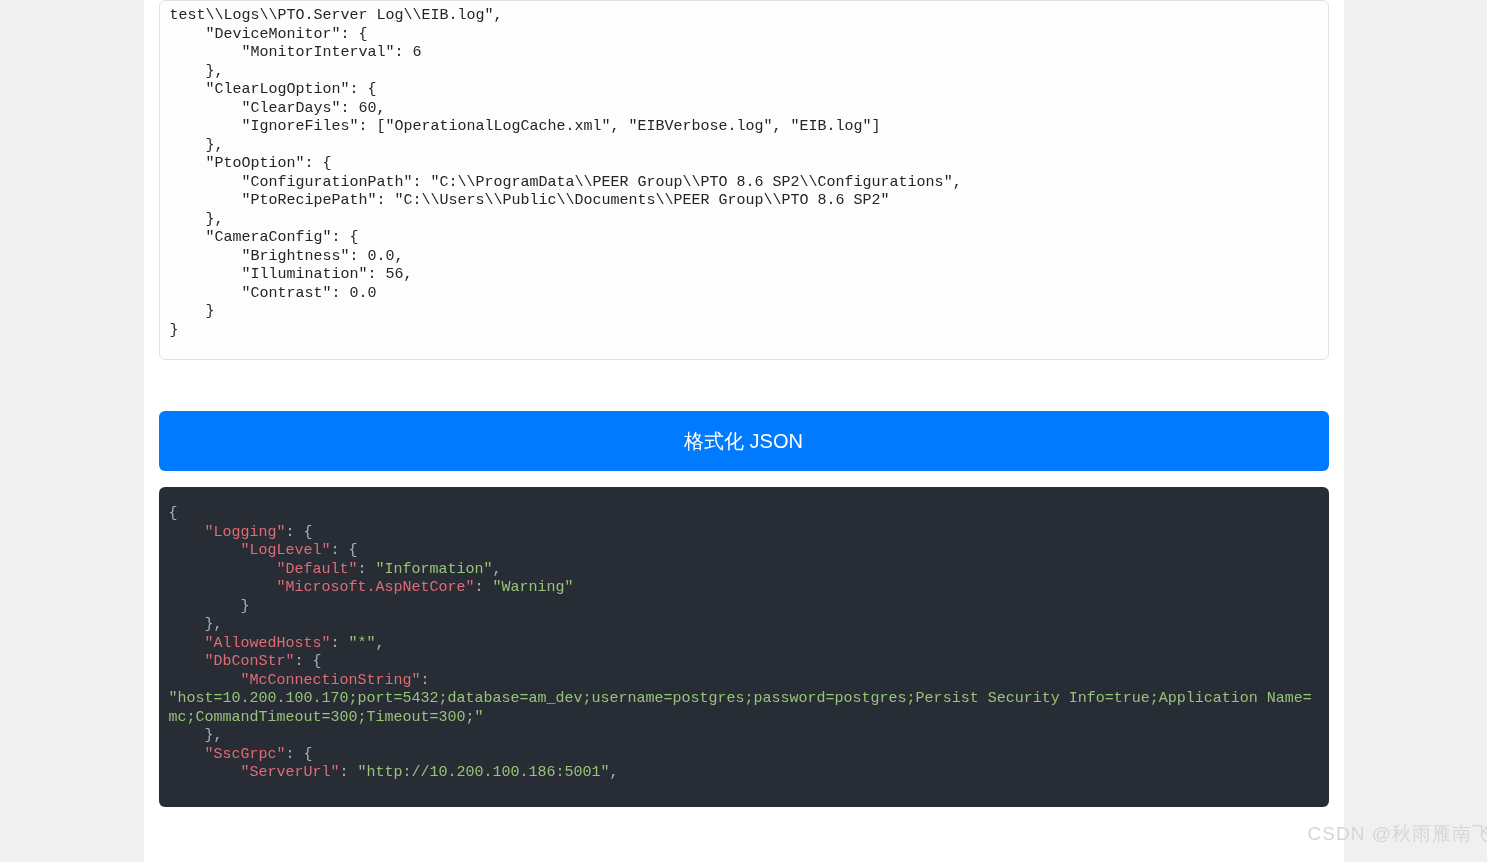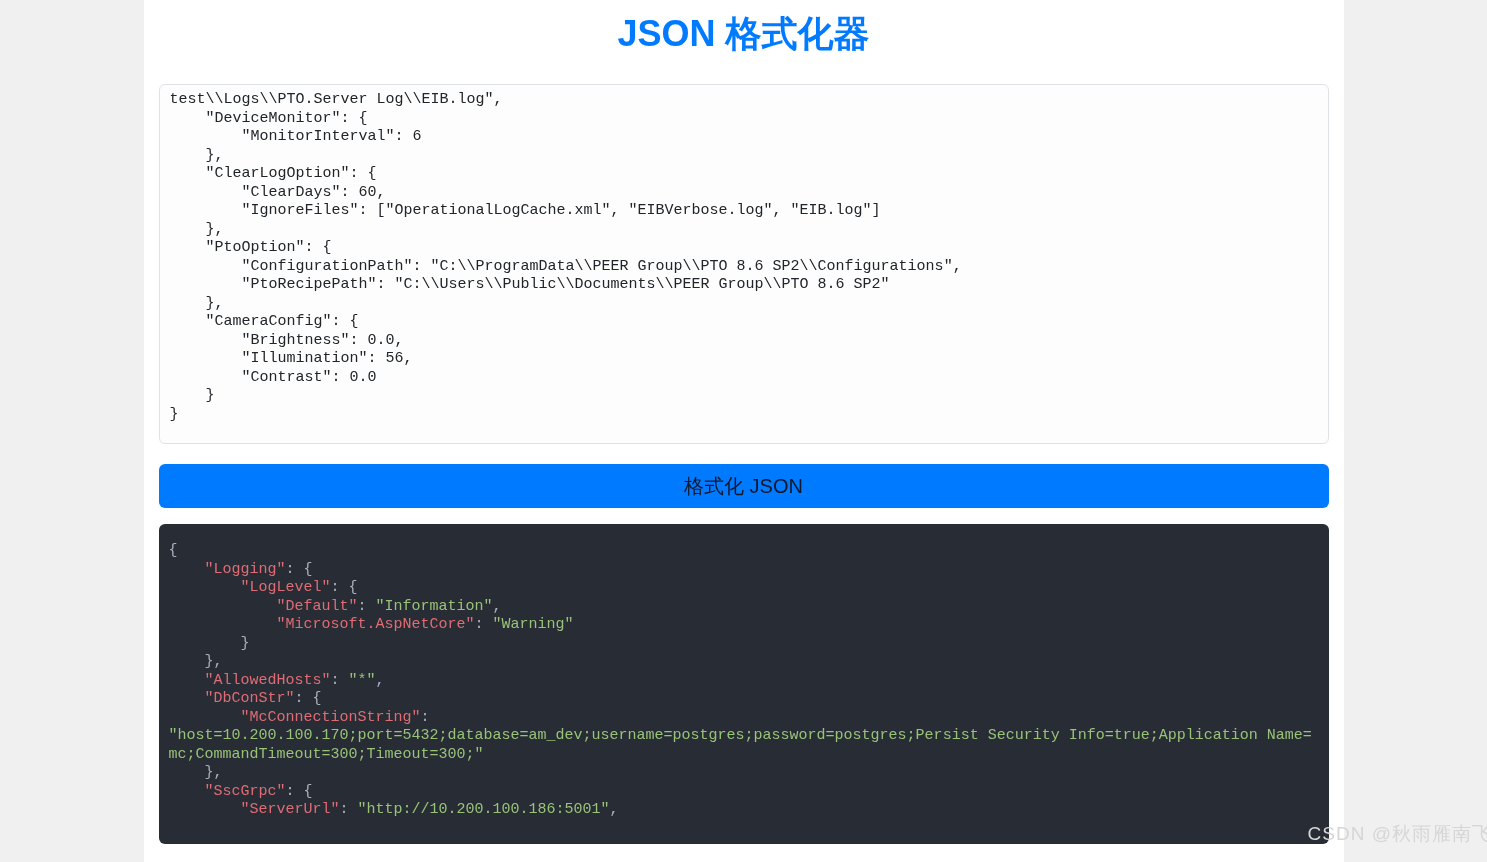--- a/index.html
+++ b/index.html
@@ -40,24 +40,24 @@
       white-space: pre;
       overflow-y: scroll;
       resize: none;
       outline: none;
     }
     .input-area::-webkit-scrollbar { width: 16px; }
     .input-area::-webkit-scrollbar-track { background: #f8f8f8; }
     .input-area::-webkit-scrollbar-thumb { background: #c2c2c2; border-radius: 2px; }
     .format-btn {
       width: 100%;
-      height: 44px;
-      margin-top: 16px;
+      height: 60px;
+      margin-top: 47px;
       background: #007bff;
-      color: #0f172a;
+      color: #ffffff;
       border: none;
       border-radius: 6px;
       font-size: 20px;
       font-weight: 400;
       cursor: pointer;
     }
     .output-area {
       width: 100%;
       margin-top: 16px;
       background: #282c34;
@@ -85,21 +85,20 @@
       font-family: sans-serif;
       pointer-events: none;
       user-select: none;
     }
   </style>
 </head>
 <body>
 
 <div class="page-wrap">
 
-  <h1 class="title">JSON 格式化器</h1>
 
   <textarea class="input-area" spellcheck="false" style="">test\\Logs\\PTO.Server Log\\EIB.log",
     "DeviceMonitor": {
         "MonitorInterval": 6
     },
     "ClearLogOption": {
         "ClearDays": 60,
         "IgnoreFiles": ["OperationalLogCache.xml", "EIBVerbose.log", "EIB.log"]
     },
     "PtoOption": {

